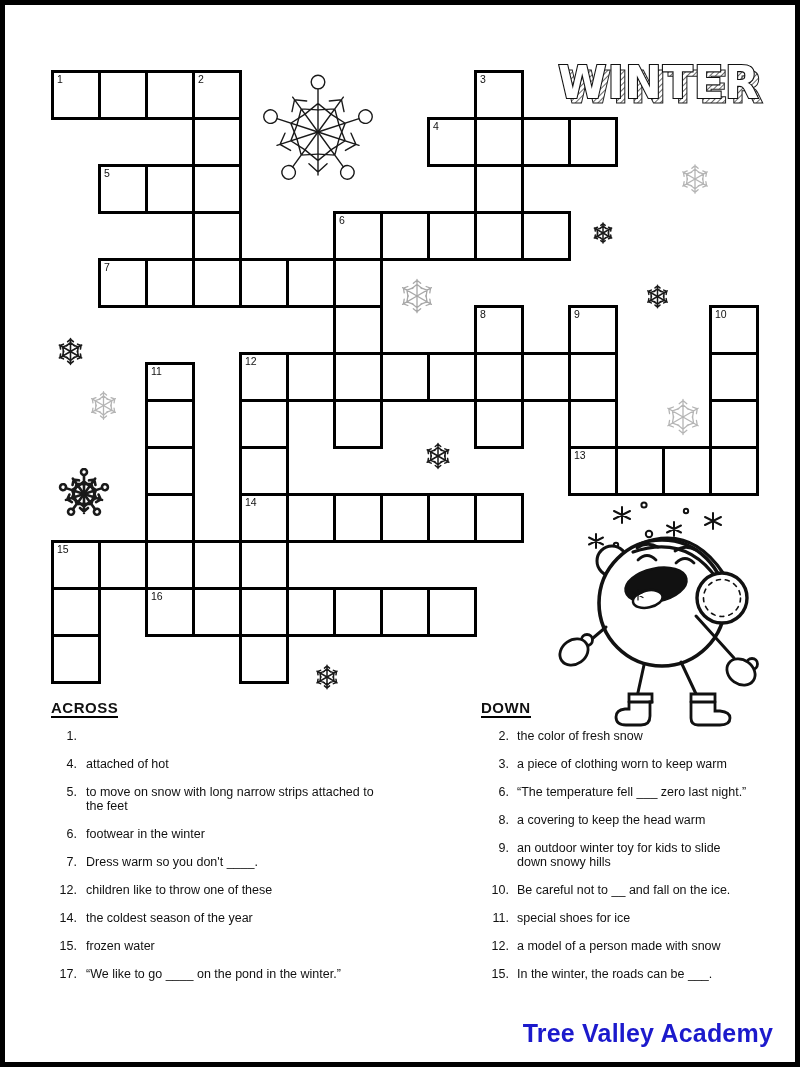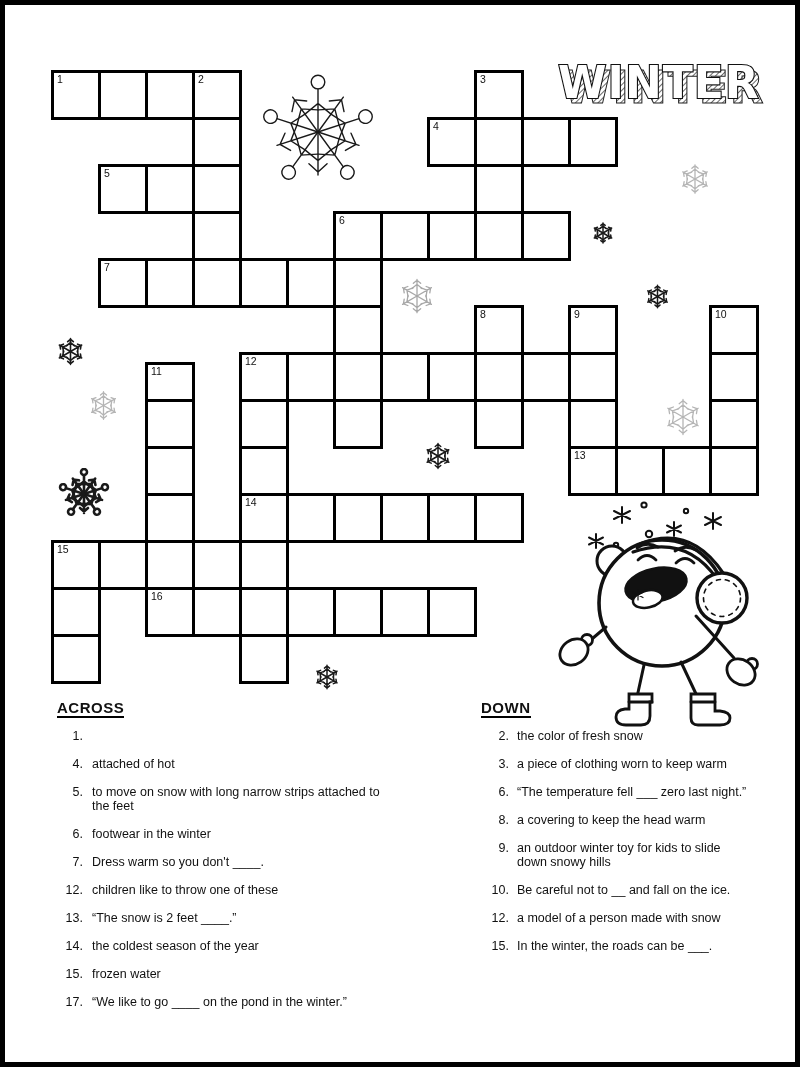--- a/index.html
+++ b/index.html
@@ -14,21 +14,21 @@
     border:3px solid #000;background:#fff;
   }
   .cellnum{
     position:absolute;top:0px;left:3px;font-size:10.5px;line-height:12px;
     font-family:"Liberation Sans", sans-serif;color:#111;
   }
   
   .title-svg{position:absolute;left:548px;top:46px;}
   
   .clues{position:absolute;font-size:12.5px;line-height:14px;}
-  .clues-across{left:52px;top:696px;width:408px;}
+  .clues-across{left:46px;top:696px;width:408px;}
   .clues-down{left:476px;top:696px;width:312px;}
   .clue-heading{
     display:inline-block;font-size:15px;font-weight:bold;letter-spacing:.5px;
     border-bottom:2px solid #000;padding-bottom:1px;margin-bottom:11px;
   }
   .clue-row{display:flex;margin-bottom:14px;}
   .clue-num{flex:0 0 26px;text-align:right;margin-right:9px;}
   .clues-down .clue-num{flex:0 0 28px;margin-right:8px;}
   .clue-text{white-space:pre-line;}
   .clues-across .clue-text{max-width:360px;}
@@ -362,24 +362,20 @@
         </div>
         <div class="clue-row">
           <div class="clue-num">7.</div>
           <div class="clue-text">Dress warm so you don't ____.</div>
         </div>
         <div class="clue-row">
           <div class="clue-num">12.</div>
           <div class="clue-text">children like to throw one of these</div>
         </div>
         <div class="clue-row">
-          <div class="clue-num">13.</div>
-          <div class="clue-text">“The snow is 2 feet ____.”</div>
-        </div>
-        <div class="clue-row">
           <div class="clue-num">14.</div>
           <div class="clue-text">the coldest season of the year</div>
         </div>
         <div class="clue-row">
           <div class="clue-num">15.</div>
           <div class="clue-text">frozen water</div>
         </div>
         <div class="clue-row">
           <div class="clue-num">17.</div>
           <div class="clue-text">“We like to go ____ on the pond in the winter.”</div>
@@ -409,24 +405,29 @@
         <div class="clue-row">
           <div class="clue-num">9.</div>
           <div class="clue-text">an outdoor winter toy for kids to slide
 down snowy hills</div>
         </div>
         <div class="clue-row">
           <div class="clue-num">10.</div>
           <div class="clue-text">Be careful not to __ and fall on the ice.</div>
         </div>
         <div class="clue-row">
+          <div class="clue-num">11.</div>
+          <div class="clue-text">special shoes for ice</div>
+        </div>
+        <div class="clue-row">
           <div class="clue-num">12.</div>
           <div class="clue-text">a model of a person made with snow</div>
         </div>
         <div class="clue-row">
           <div class="clue-num">15.</div>
           <div class="clue-text">In the winter, the roads can be ___.</div>
         </div>
       </div>
   </div>
 
+  <div class="footer-brand">Tree Valley Academy</div>
 
 </div>
 
 </body></html>

